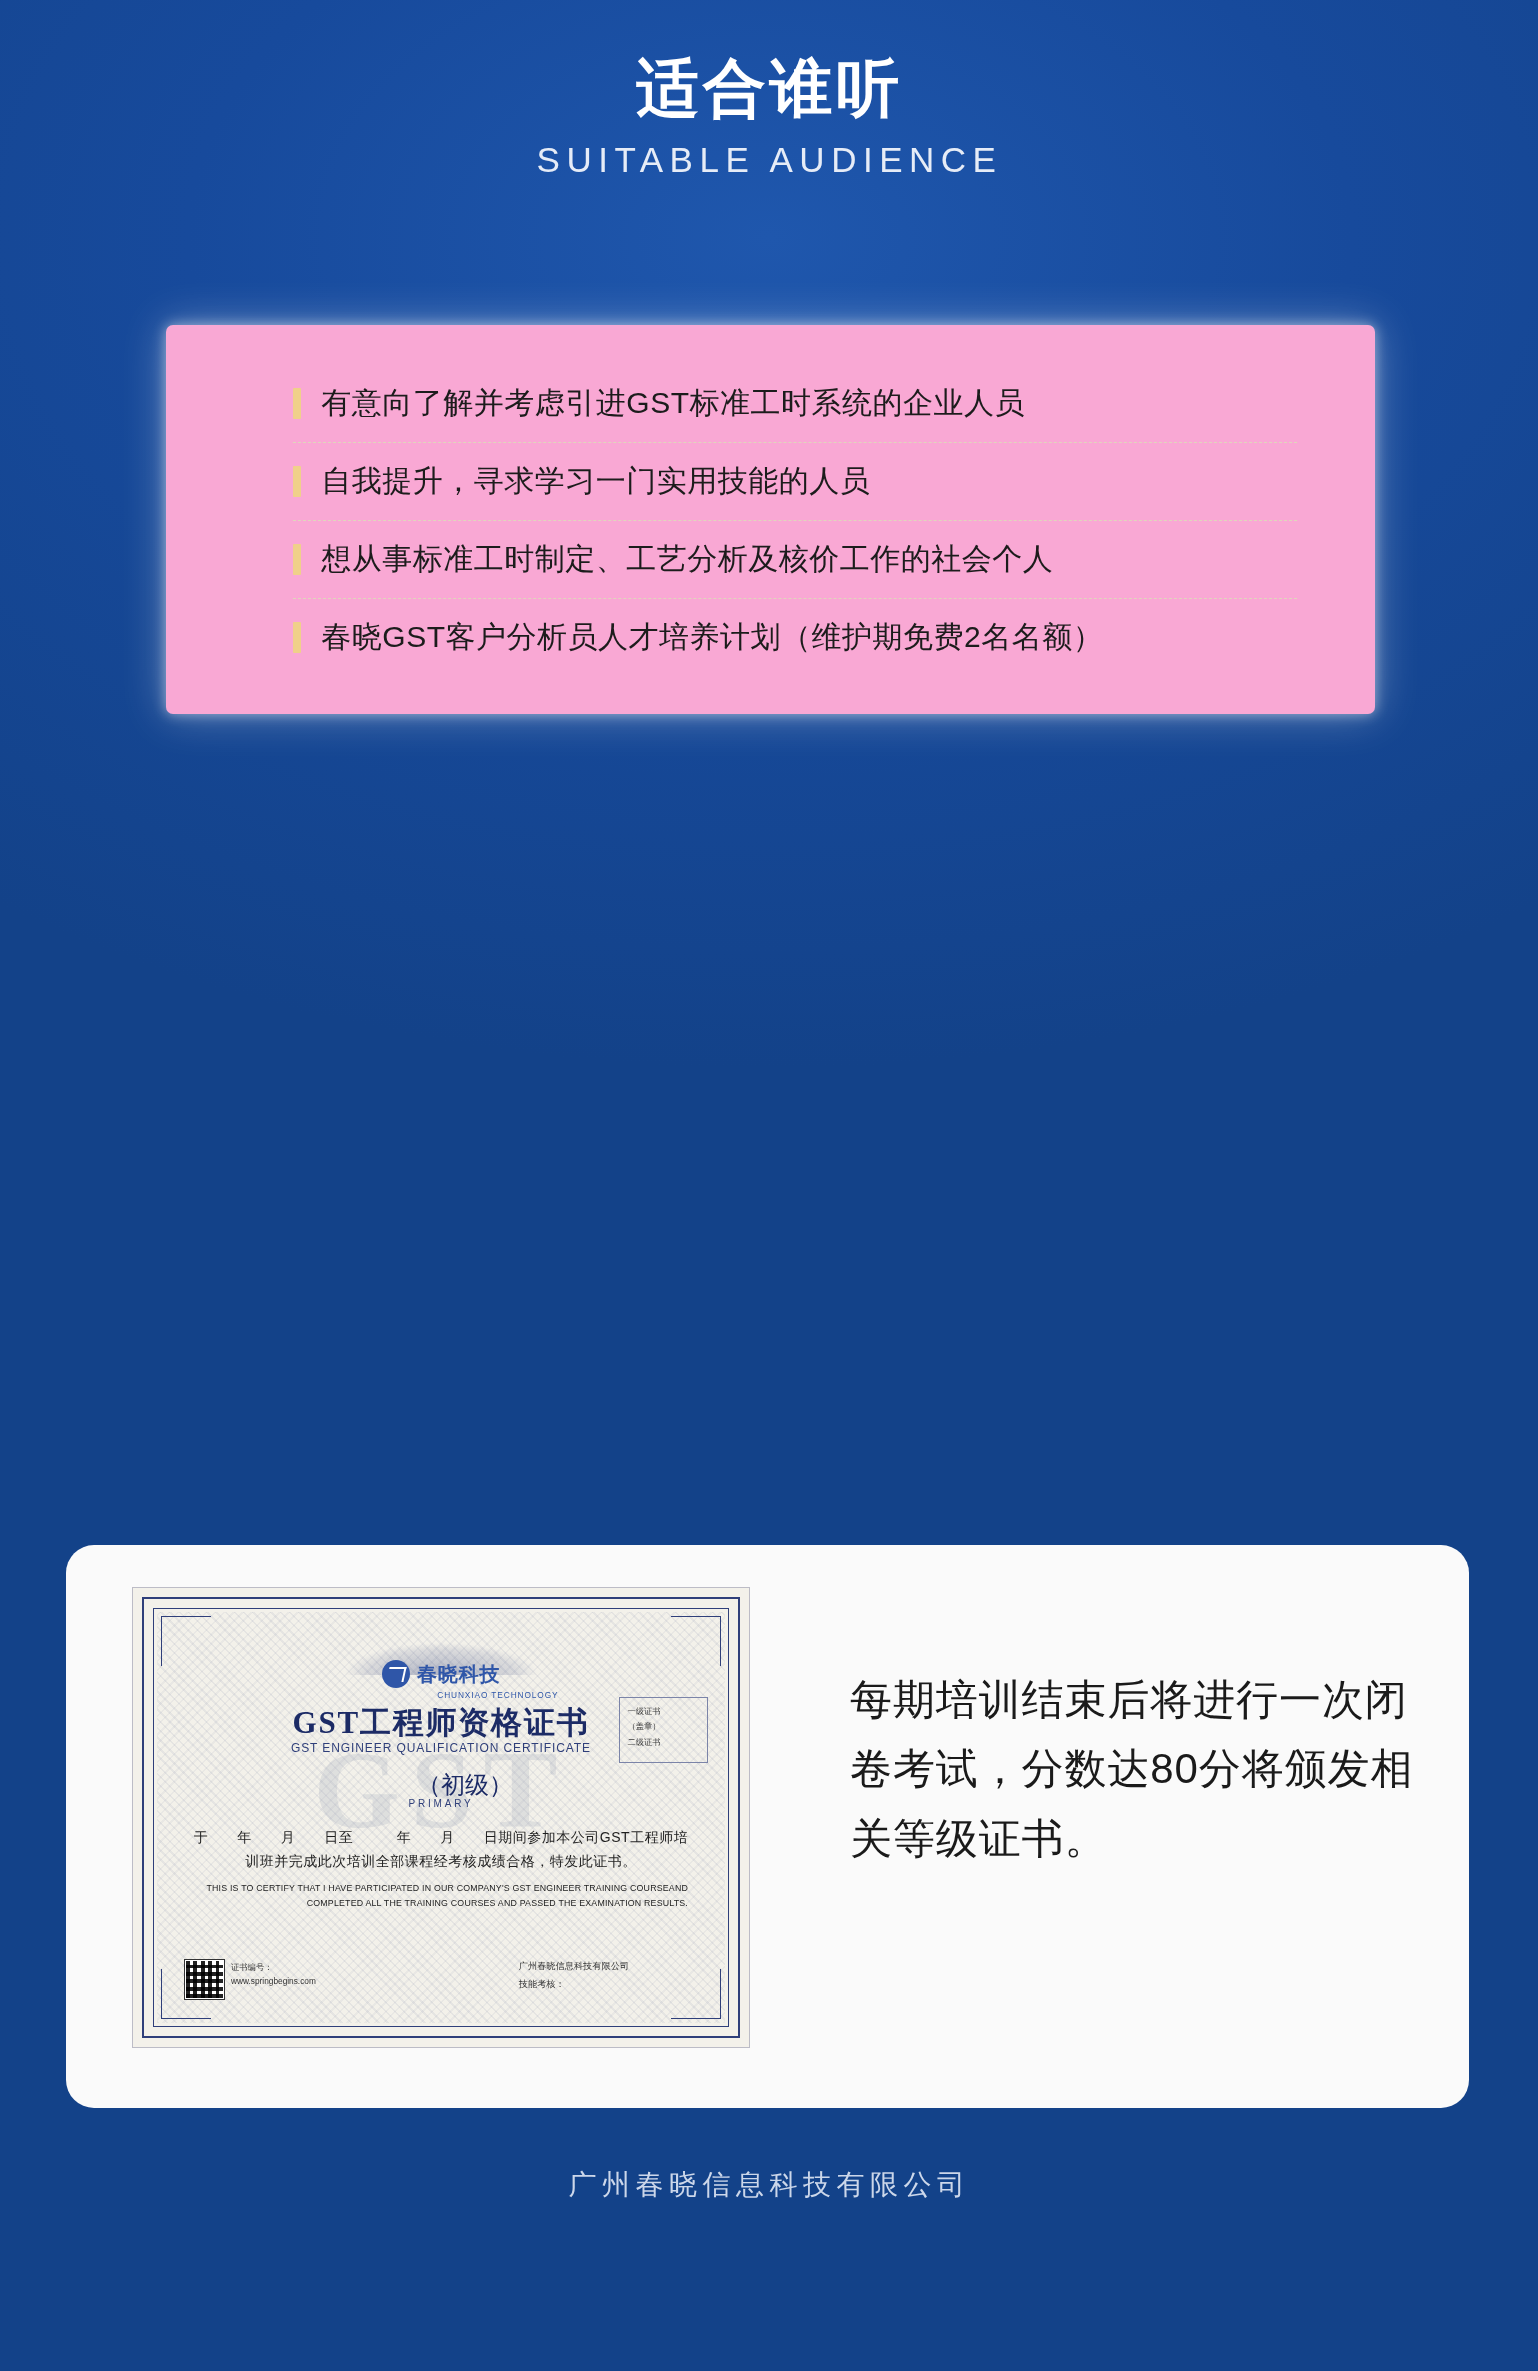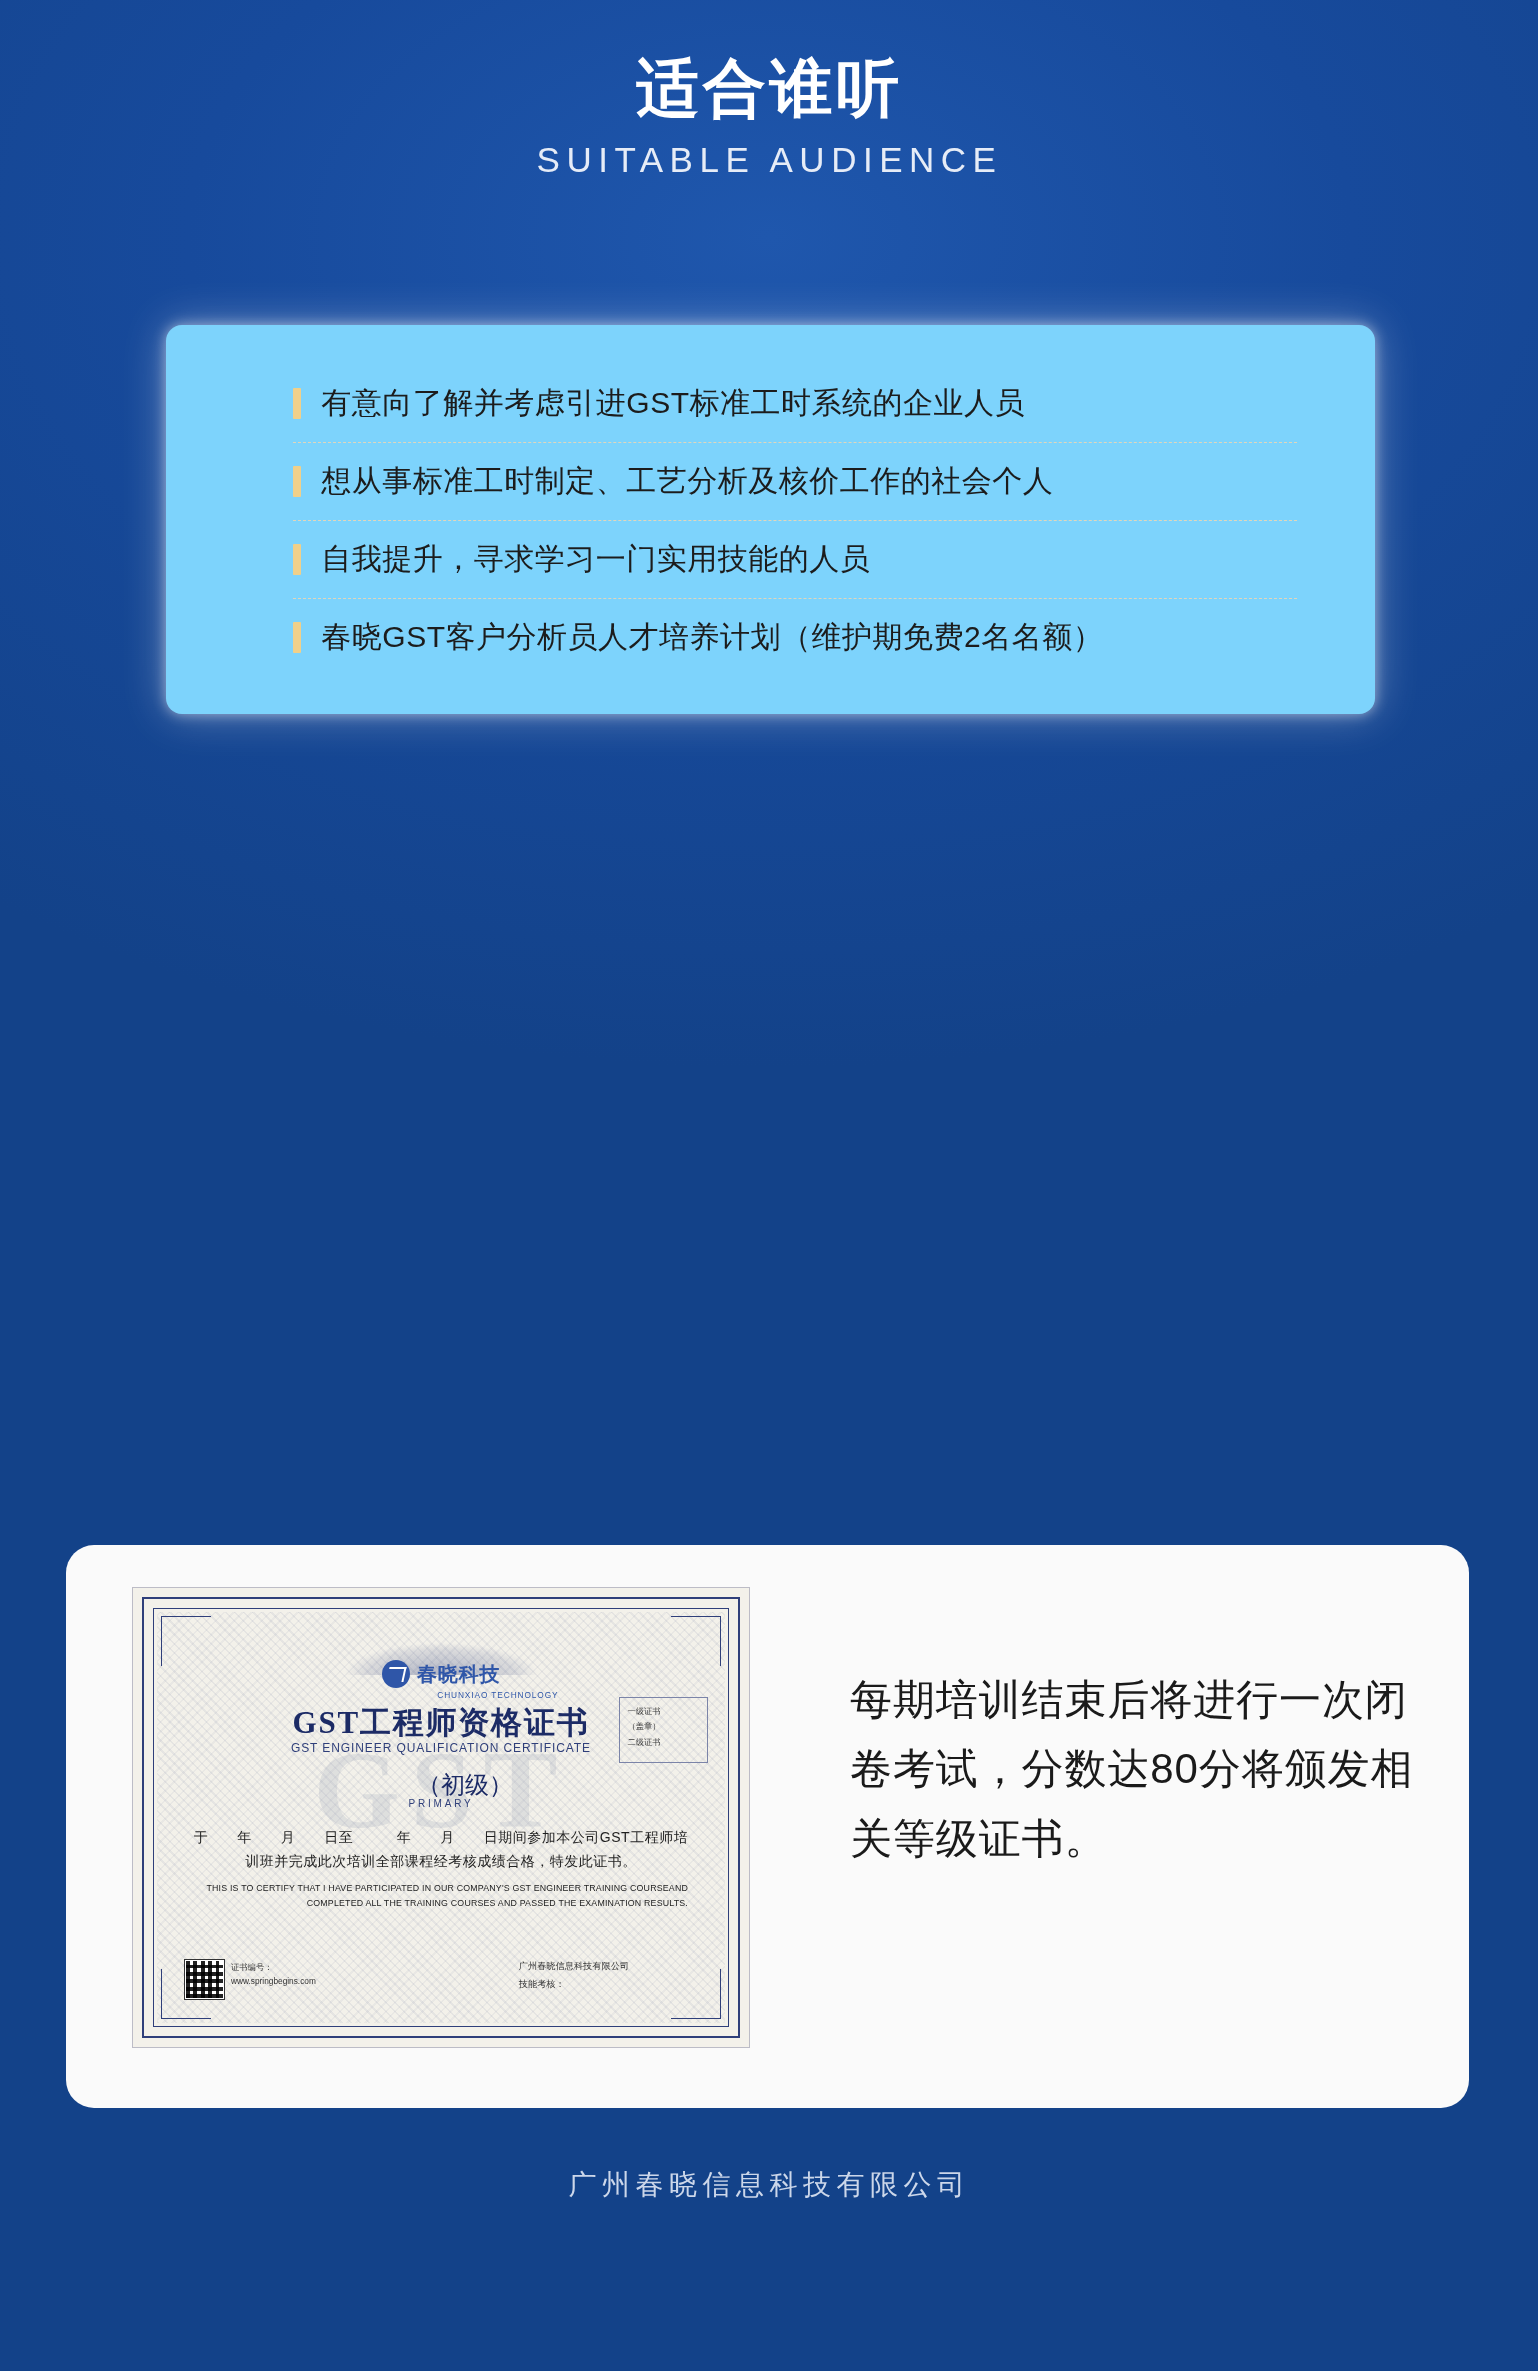--- a/index.html
+++ b/index.html
@@ -37,22 +37,22 @@
   #sec1 { position:absolute; top:57px; left:0; width:100%; }
   #sec2 { position:absolute; top:1303px; left:0; width:100%; }
 
   
   .audience-card {
     position:absolute;
     top:325px;
     left:166px;
     width:1209px;
     height:389px;
-    background:#7dd3fc;
-    border-radius:16px;
+    background:#f9a8d4;
+    border-radius:7px;
     box-shadow:0 0 44px rgba(255,255,255,0.35), 0 0 13px rgba(255,255,255,0.5);
   }
   .aud-list {
     position:absolute;
     top:39px;
     left:127px;
     right:78px;
     bottom:31px;
   }
   .aud-row {
@@ -284,26 +284,26 @@
   <div class="audience-card">
     <div class="aud-list">
 
       <div class="aud-row">
         <span class="aud-bar"></span>
         <span class="aud-text">有意向了解并考虑引进GST标准工时系统的企业人员</span>
       </div>
 
       <div class="aud-row">
         <span class="aud-bar"></span>
-        <span class="aud-text">想从事标准工时制定、工艺分析及核价工作的社会个人</span>
+        <span class="aud-text">自我提升，寻求学习一门实用技能的人员</span>
       </div>
 
       <div class="aud-row">
         <span class="aud-bar"></span>
-        <span class="aud-text">自我提升，寻求学习一门实用技能的人员</span>
+        <span class="aud-text">想从事标准工时制定、工艺分析及核价工作的社会个人</span>
       </div>
 
       <div class="aud-row">
         <span class="aud-bar"></span>
         <span class="aud-text">春晓GST客户分析员人才培养计划（维护期免费2名名额）</span>
       </div>
 
     </div>
   </div>
 

